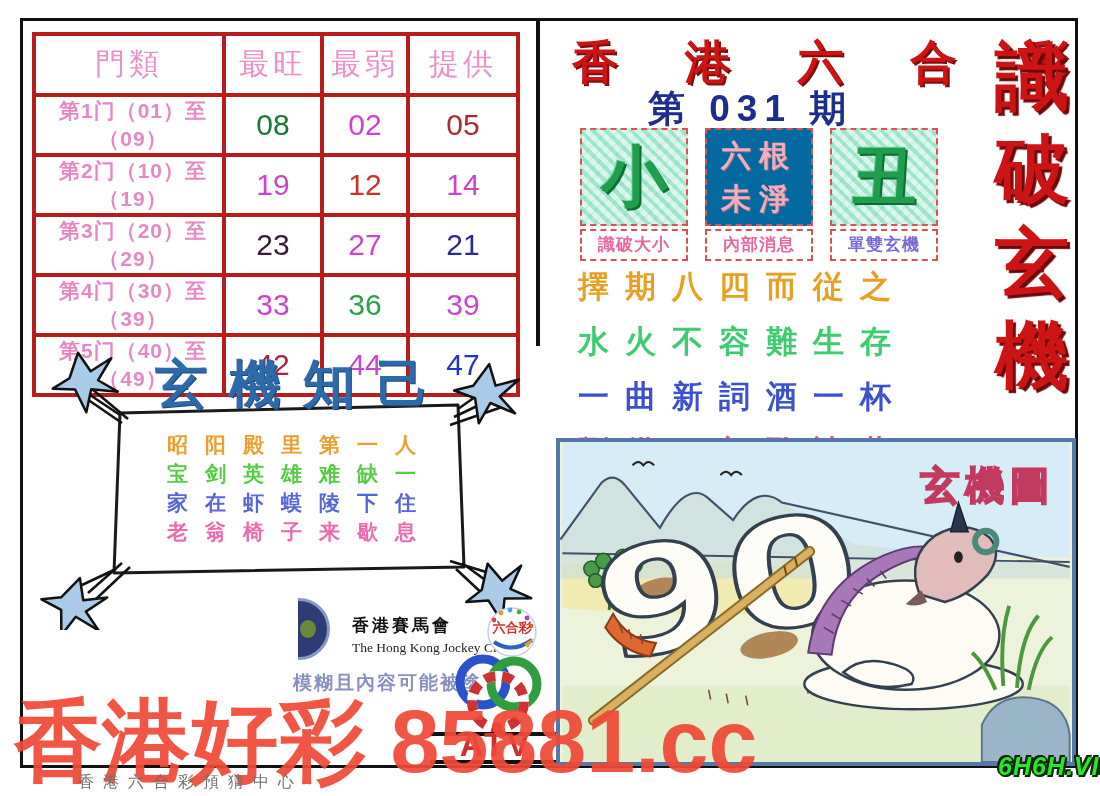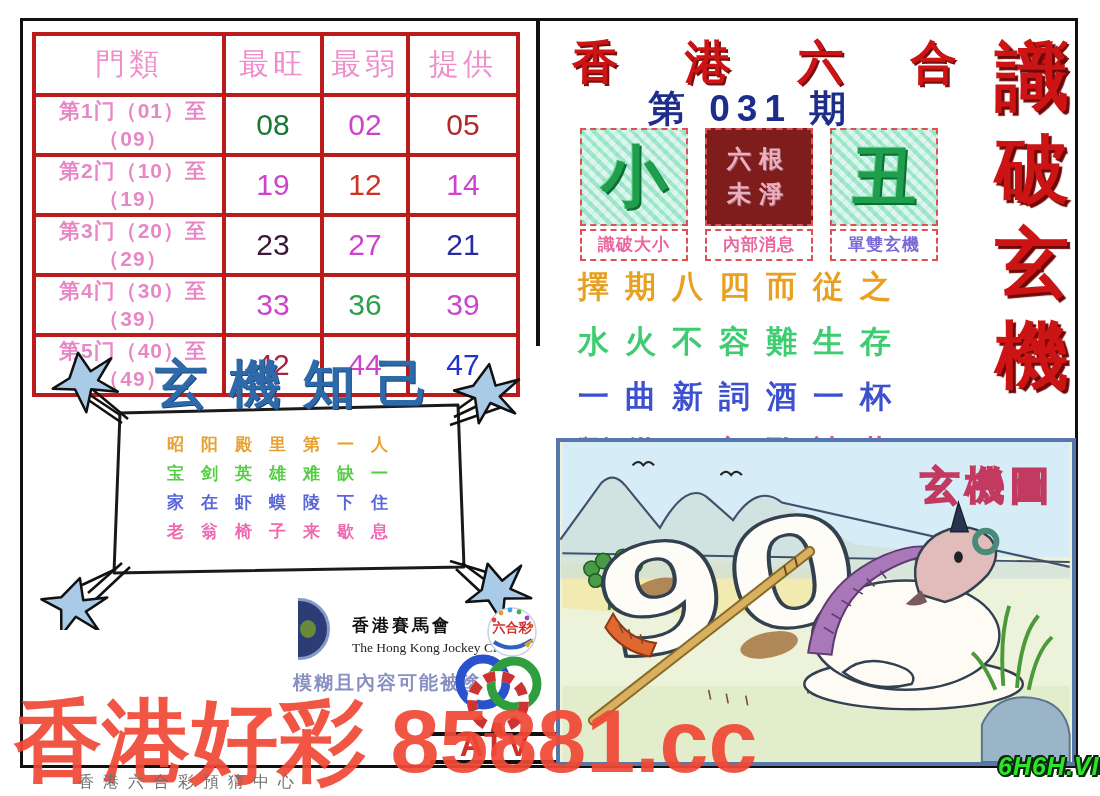--- a/index.html
+++ b/index.html
@@ -29,28 +29,28 @@
 
   
   .mbox { width:108px; }
   .mbox .pic { height:98px; border:2px dashed #e05050; display:flex; align-items:center; justify-content:center; overflow:hidden; }
   .mbox .lab { margin-top:3px; border:2px dashed #e05050; font-size:17px; font-weight:bold; text-align:center; padding:2px 0 3px; background:#fff; letter-spacing:1px; }
   .mottle { background-color:#cfeede;
     background-image:
       repeating-linear-gradient(45deg, rgba(110,220,170,.45) 0 4px, rgba(235,255,245,.4) 4px 9px),
       repeating-linear-gradient(-45deg, rgba(140,230,210,.35) 0 3px, rgba(215,240,255,.35) 3px 8px); }
   .glyph-green { font-size:66px; font-weight:bold; color:#1f9e4e; text-shadow:2px 2px 0 #0d6e33, -1px -1px 0 #7fd8a0; }
-  .box2 { background:#7f1d1d; color:#eeaebc; font-weight:bold; font-size:24px; line-height:1.45; letter-spacing:8px; text-align:center; text-shadow:1px 1px 0 #9a6a7a; }
+  .box2 { background:#0369a1; color:#eeaebc; font-weight:bold; font-size:30px; line-height:1.45; letter-spacing:8px; text-align:center; text-shadow:1px 1px 0 #9a6a7a; }
 
   
   .rpoem div { font-size:31px; font-weight:bold; letter-spacing:16px; line-height:38px; margin-bottom:17px; white-space:nowrap; }
 
   
   .banner-title { color:#2e6aaa; font-weight:bold; font-size:52px; letter-spacing:22px; white-space:nowrap; text-shadow:1px 1px 0 #1a4a80; }
-  .bpoem div { font-size:17px; font-weight:bold; letter-spacing:17px; line-height:29px; white-space:nowrap; }
+  .bpoem div { font-size:21px; font-weight:bold; letter-spacing:17px; line-height:29px; white-space:nowrap; }
 
   
   .hkjc-zh { font-size:17px; font-weight:bold; color:#111; letter-spacing:3px; }
   .hkjc-en { font-size:13.5px; color:#222; font-family:"Liberation Serif","DejaVu Serif",serif; }
   .blur-txt { color:#8890c0; font-size:19px; letter-spacing:2px; filter:blur(0.6px); font-weight:bold; white-space:nowrap; }
 
   
   .bigred { color:rgba(240,72,54,0.93); font-size:88px; font-weight:bold; white-space:nowrap; letter-spacing:0px; transform:scaleY(1.02); }
   .greenvip { color:#2de42d; font-size:25px; font-weight:bold; font-style:italic; letter-spacing:1px;
     text-shadow:-2px 0 #0a280a, 2px 0 #0a280a, 0 -2px #0a280a, 0 2px #0a280a, 2px 2px #0a280a, -2px -2px #0a280a; }

